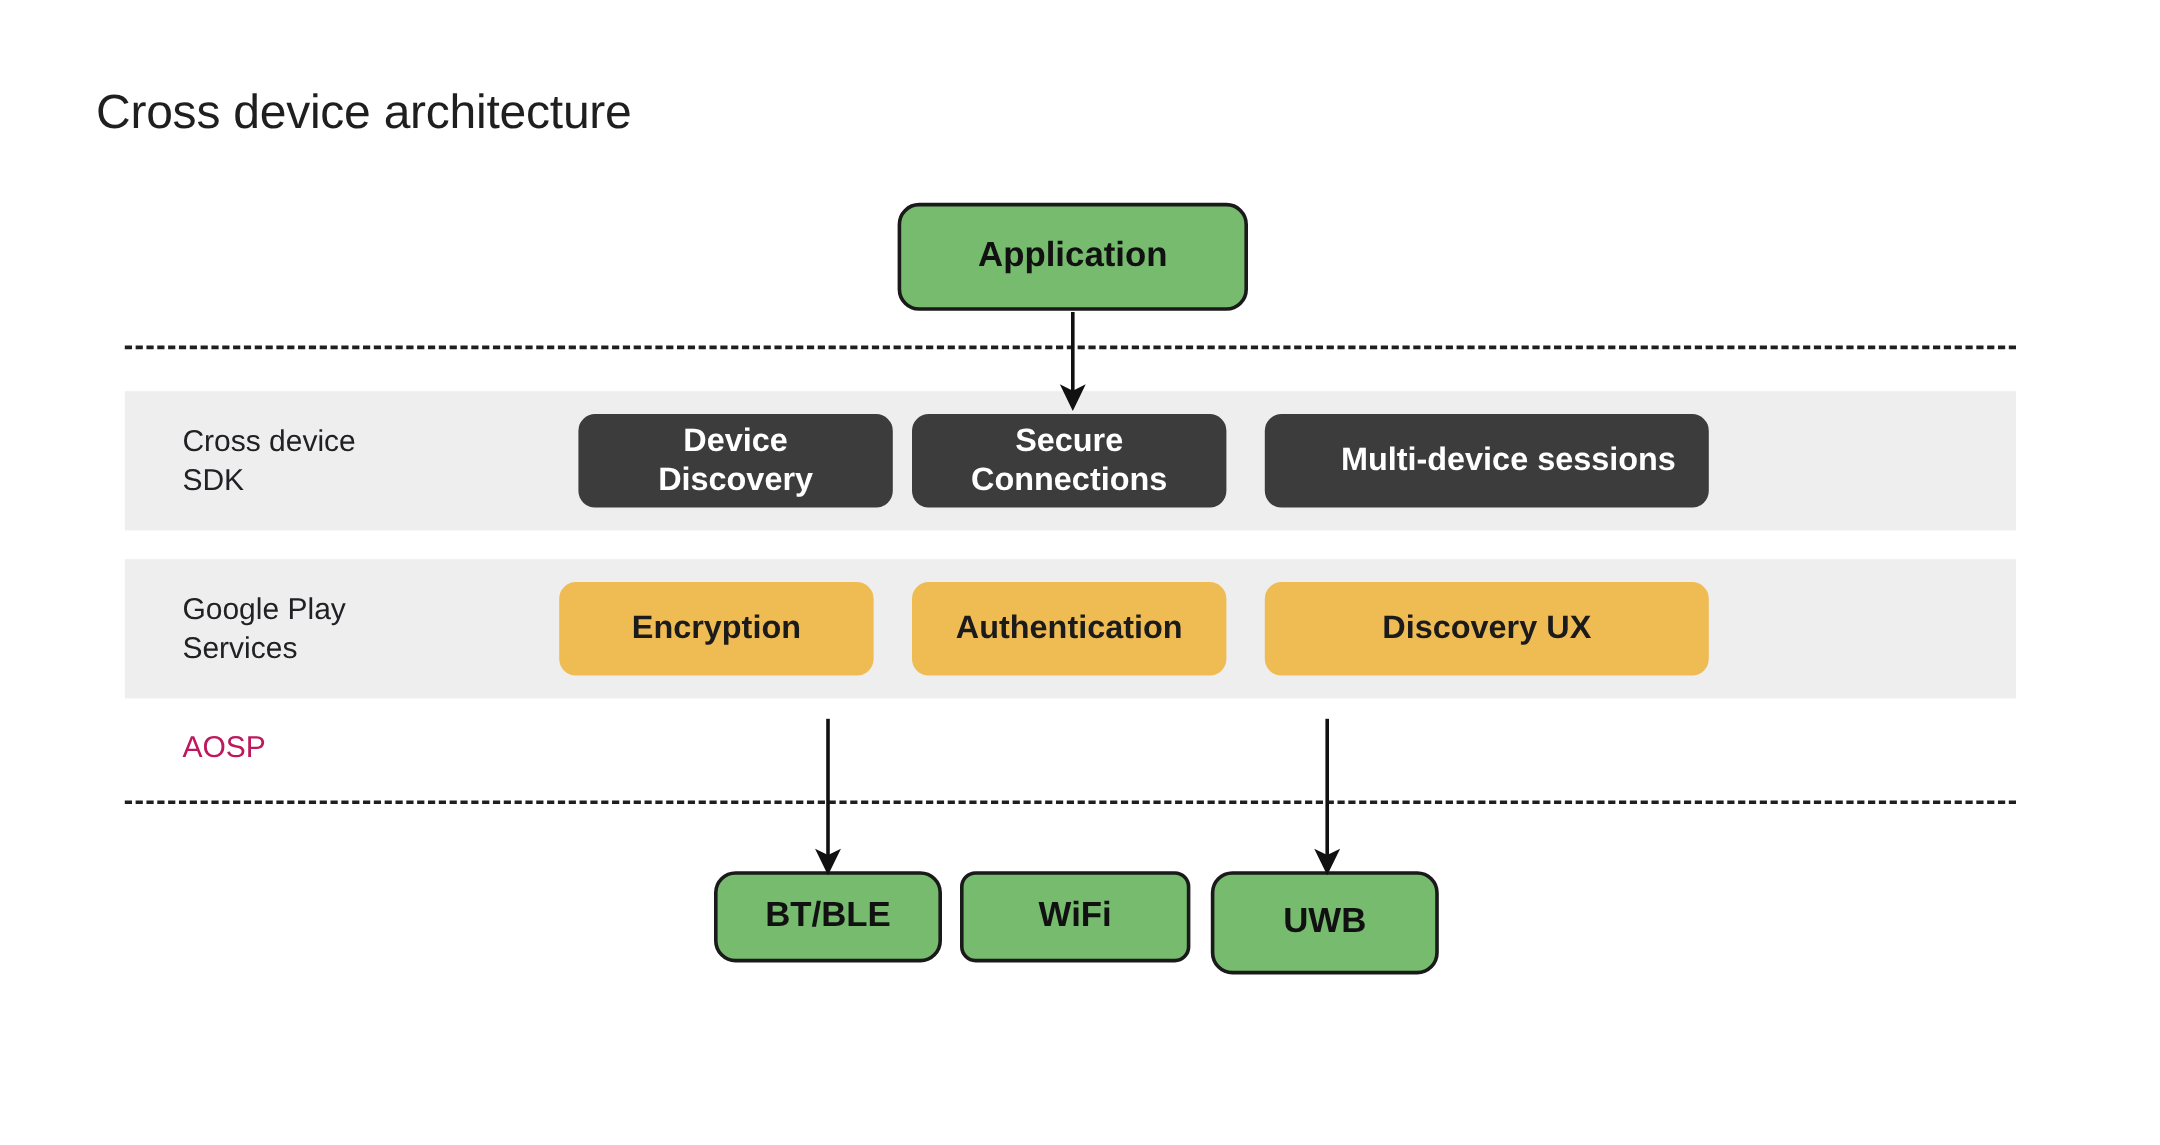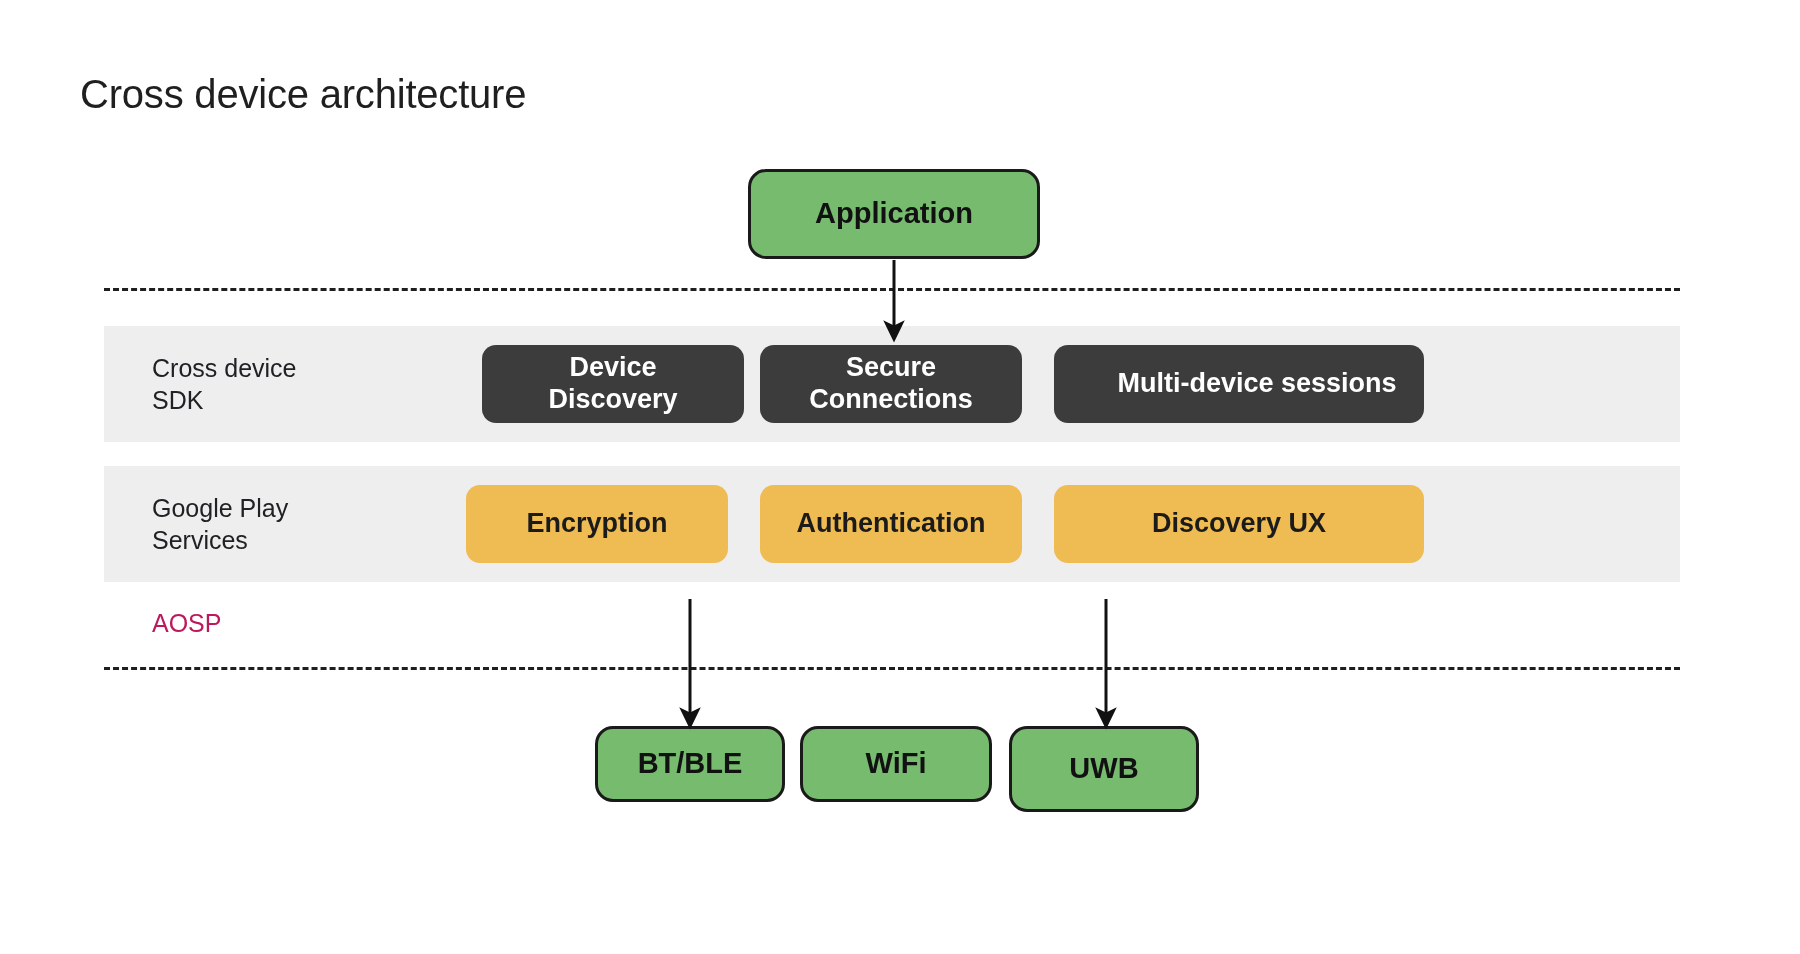--- a/index.html
+++ b/index.html
@@ -119,21 +119,21 @@
   #node-secure-connections { left: 760px; top: 345px; width: 262px; height: 78px; }
   #node-multi-device       { left: 1054px; top: 345px; width: 370px; height: 78px; padding-left: 36px; }
 
   
   #node-encryption     { left: 466px; top: 485px; width: 262px; height: 78px; }
   #node-authentication { left: 760px; top: 485px; width: 262px; height: 78px; }
   #node-discovery-ux   { left: 1054px; top: 485px; width: 370px; height: 78px; }
 
   
   #node-bt-ble { left: 595px; top: 726px; width: 190px; height: 76px; }
-  #node-wifi   { left: 800px; top: 726px; width: 192px; height: 76px; }
+  #node-wifi   { left: 800px; top: 726px; width: 192px; height: 76px; border-radius: 13px; }
   #node-uwb    { left: 1009px; top: 726px; width: 190px; height: 86px; }
 
   
   #arrow-layer {
     position: absolute;
     left: 0;
     top: 0;
     width: 1800px;
     height: 954px;
     pointer-events: none;

